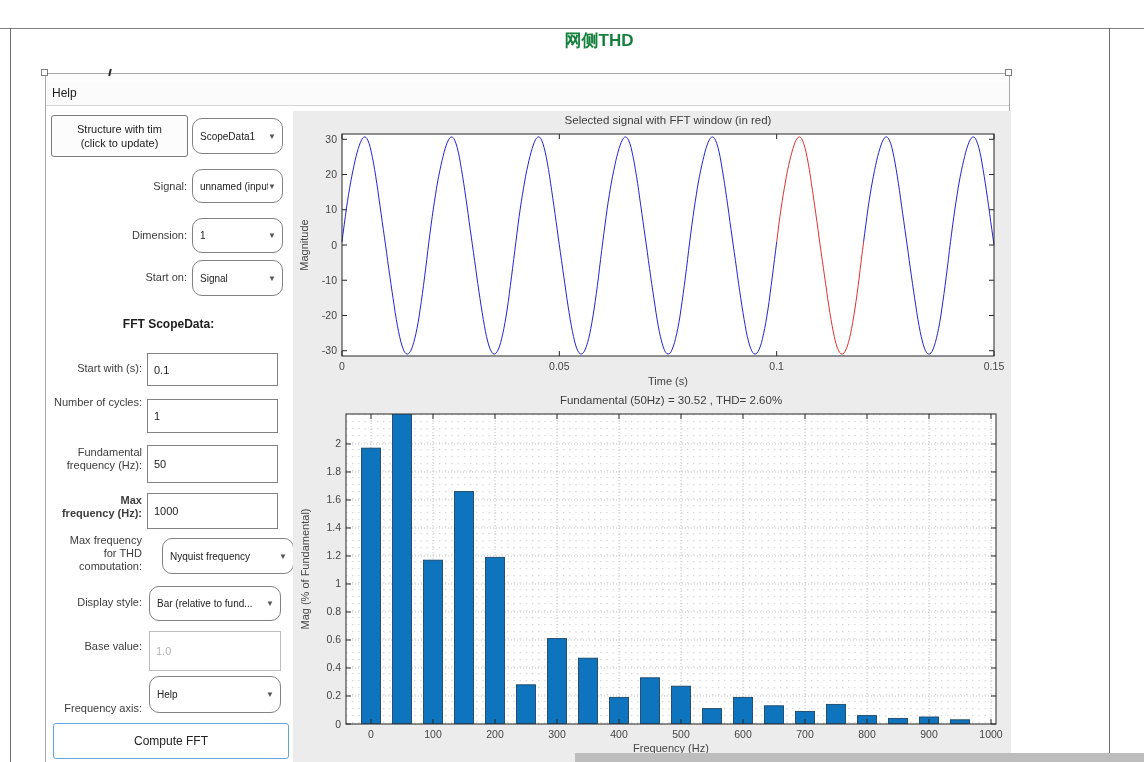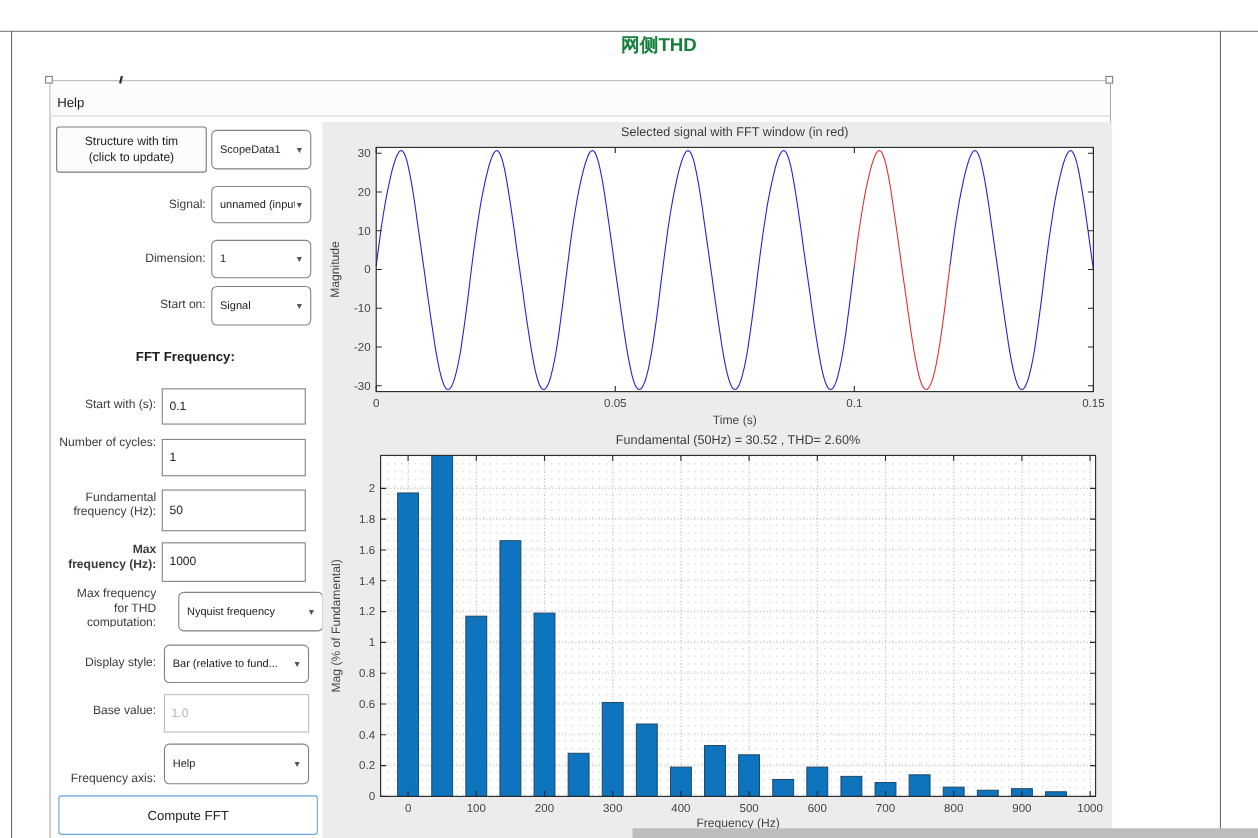--- a/index.html
+++ b/index.html
@@ -11,21 +11,21 @@
   #win{position:absolute;left:45px;top:73px;width:965px;height:689px;background:#fff;border:1px solid #a8a8a8;border-bottom:none;box-sizing:border-box;}
   #titlebar{position:absolute;left:0;top:0;width:100%;height:8px;background:#fdfdfd;}
   .handle{position:absolute;width:7px;height:7px;background:#fff;border:1px solid #7f7f7f;box-sizing:border-box;z-index:5;}
   #title-fragment{position:absolute;left:109px;top:69px;width:2px;height:7px;background:#2b2b2b;transform:rotate(14deg);z-index:5;}
   #menubar{position:absolute;left:0;top:8px;width:100%;height:24px;background:#fbfbfb;border-bottom:1px solid #d6d6d6;box-sizing:border-box;}
   .menu-item{display:inline-block;padding:0 6px;line-height:23px;font-size:12px;color:#1c1c1c;}
   
   .lbl{position:absolute;font-size:11px;color:#3c3c3c;text-align:right;white-space:pre-line;line-height:13px;}
   .tin{position:absolute;border:1px solid #828282;background:#fff;font-family:"Liberation Sans",sans-serif;font-size:11px;color:#222;padding:0 0 0 6px;box-sizing:border-box;}
   .tin:disabled{border-color:#bdbdbd;color:#b4b4b4;background:#fff;}
-  .dd{position:absolute;border:1px solid #828282;border-radius:5px;background:#fff;display:flex;align-items:center;box-sizing:border-box;cursor:default;}
+  .dd{position:absolute;border:1px solid #828282;border-radius:10px;background:#fff;display:flex;align-items:center;box-sizing:border-box;cursor:default;}
   .dd .txt{flex:1;font-size:10px;color:#222;padding-left:7px;white-space:nowrap;overflow:hidden;}
   .dd .car{font-size:8px;color:#555;padding-right:6px;}
   .btn{position:absolute;border:1px solid #7a7a7a;border-radius:3px;background:#fcfcfc;font-family:"Liberation Sans",sans-serif;font-size:11px;color:#222;text-align:center;white-space:pre-line;line-height:14px;box-sizing:border-box;display:flex;align-items:center;justify-content:center;}
   #compute-btn{border:1px solid #64a4da;background:#fff;font-size:12px;}
   #fft-section{position:absolute;left:0;top:243px;width:245px;text-align:center;font-size:12px;font-weight:bold;color:#1d1d1d;}
   
   #chart-panel{position:absolute;left:247px;top:37px;width:718px;height:652px;background:#ececec;}
   svg{display:block;}
   svg text{font-family:"Liberation Sans",sans-serif;}
   .tk{font-size:10.5px;fill:#454545;}
@@ -71,21 +71,21 @@
       <span class="txt">1</span>
       <span class="car">▼</span>
     </div>
 
     <div class="lbl" style="left:5px;top:197px;width:136px;">Start on:</div>
     <div class="dd" style="left:146px;top:186px;width:91px;height:36px;">
       <span class="txt">Signal</span>
       <span class="car">▼</span>
     </div>
 
-    <div id="fft-section">FFT Frequency:</div>
+    <div id="fft-section">FFT ScopeData:</div>
 
     <div class="lbl" style="left:0;top:288px;width:96px;">Start with (s):</div>
     <input class="tin" style="left: 101px; top: 279px; width: 131px; height: 33px;" value="0.1">
 
     <div class="lbl" style="left:0;top:322px;width:96px;">Number of cycles:</div>
     <input class="tin" style="left: 101px; top: 325px; width: 131px; height: 34px;" value="1">
 
     <div class="lbl" style="left:0;top:372px;width:96px;">Fundamental
 frequency (Hz):</div>
     <input class="tin" style="left: 101px; top: 371px; width: 131px; height: 38px;" value="50">
@@ -102,21 +102,21 @@
       <span class="car">▼</span>
     </div>
 
     <div class="lbl" style="left:0;top:522px;width:96px;">Display style:</div>
     <div class="dd" style="left:103px;top:512px;width:132px;height:35px;">
       <span class="txt">Bar (relative to fund...</span>
       <span class="car">▼</span>
     </div>
 
     <div class="lbl" style="left:0;top:566px;width:96px;">Base value:</div>
-    <input class="tin" style="left: 103px; top: 557px; width: 132px; height: 35px;" disabled="" value="1.0">
+    <input class="tin" style="left: 103px; top: 557px; width: 132px; height: 40px;" disabled="" value="1.0">
 
     <div class="lbl" style="left:0;top:612px;width:96px;margin-top:16px;">Frequency axis:</div>
     <div class="dd" style="left:103px;top:602px;width:132px;height:37px;">
       <span class="txt">Help</span>
       <span class="car">▼</span>
     </div>
 
     <div class="btn" id="compute-btn" style="left:7px;top:649px;width:236px;height:36px;">Compute FFT</div>
 
     <div id="chart-panel">

